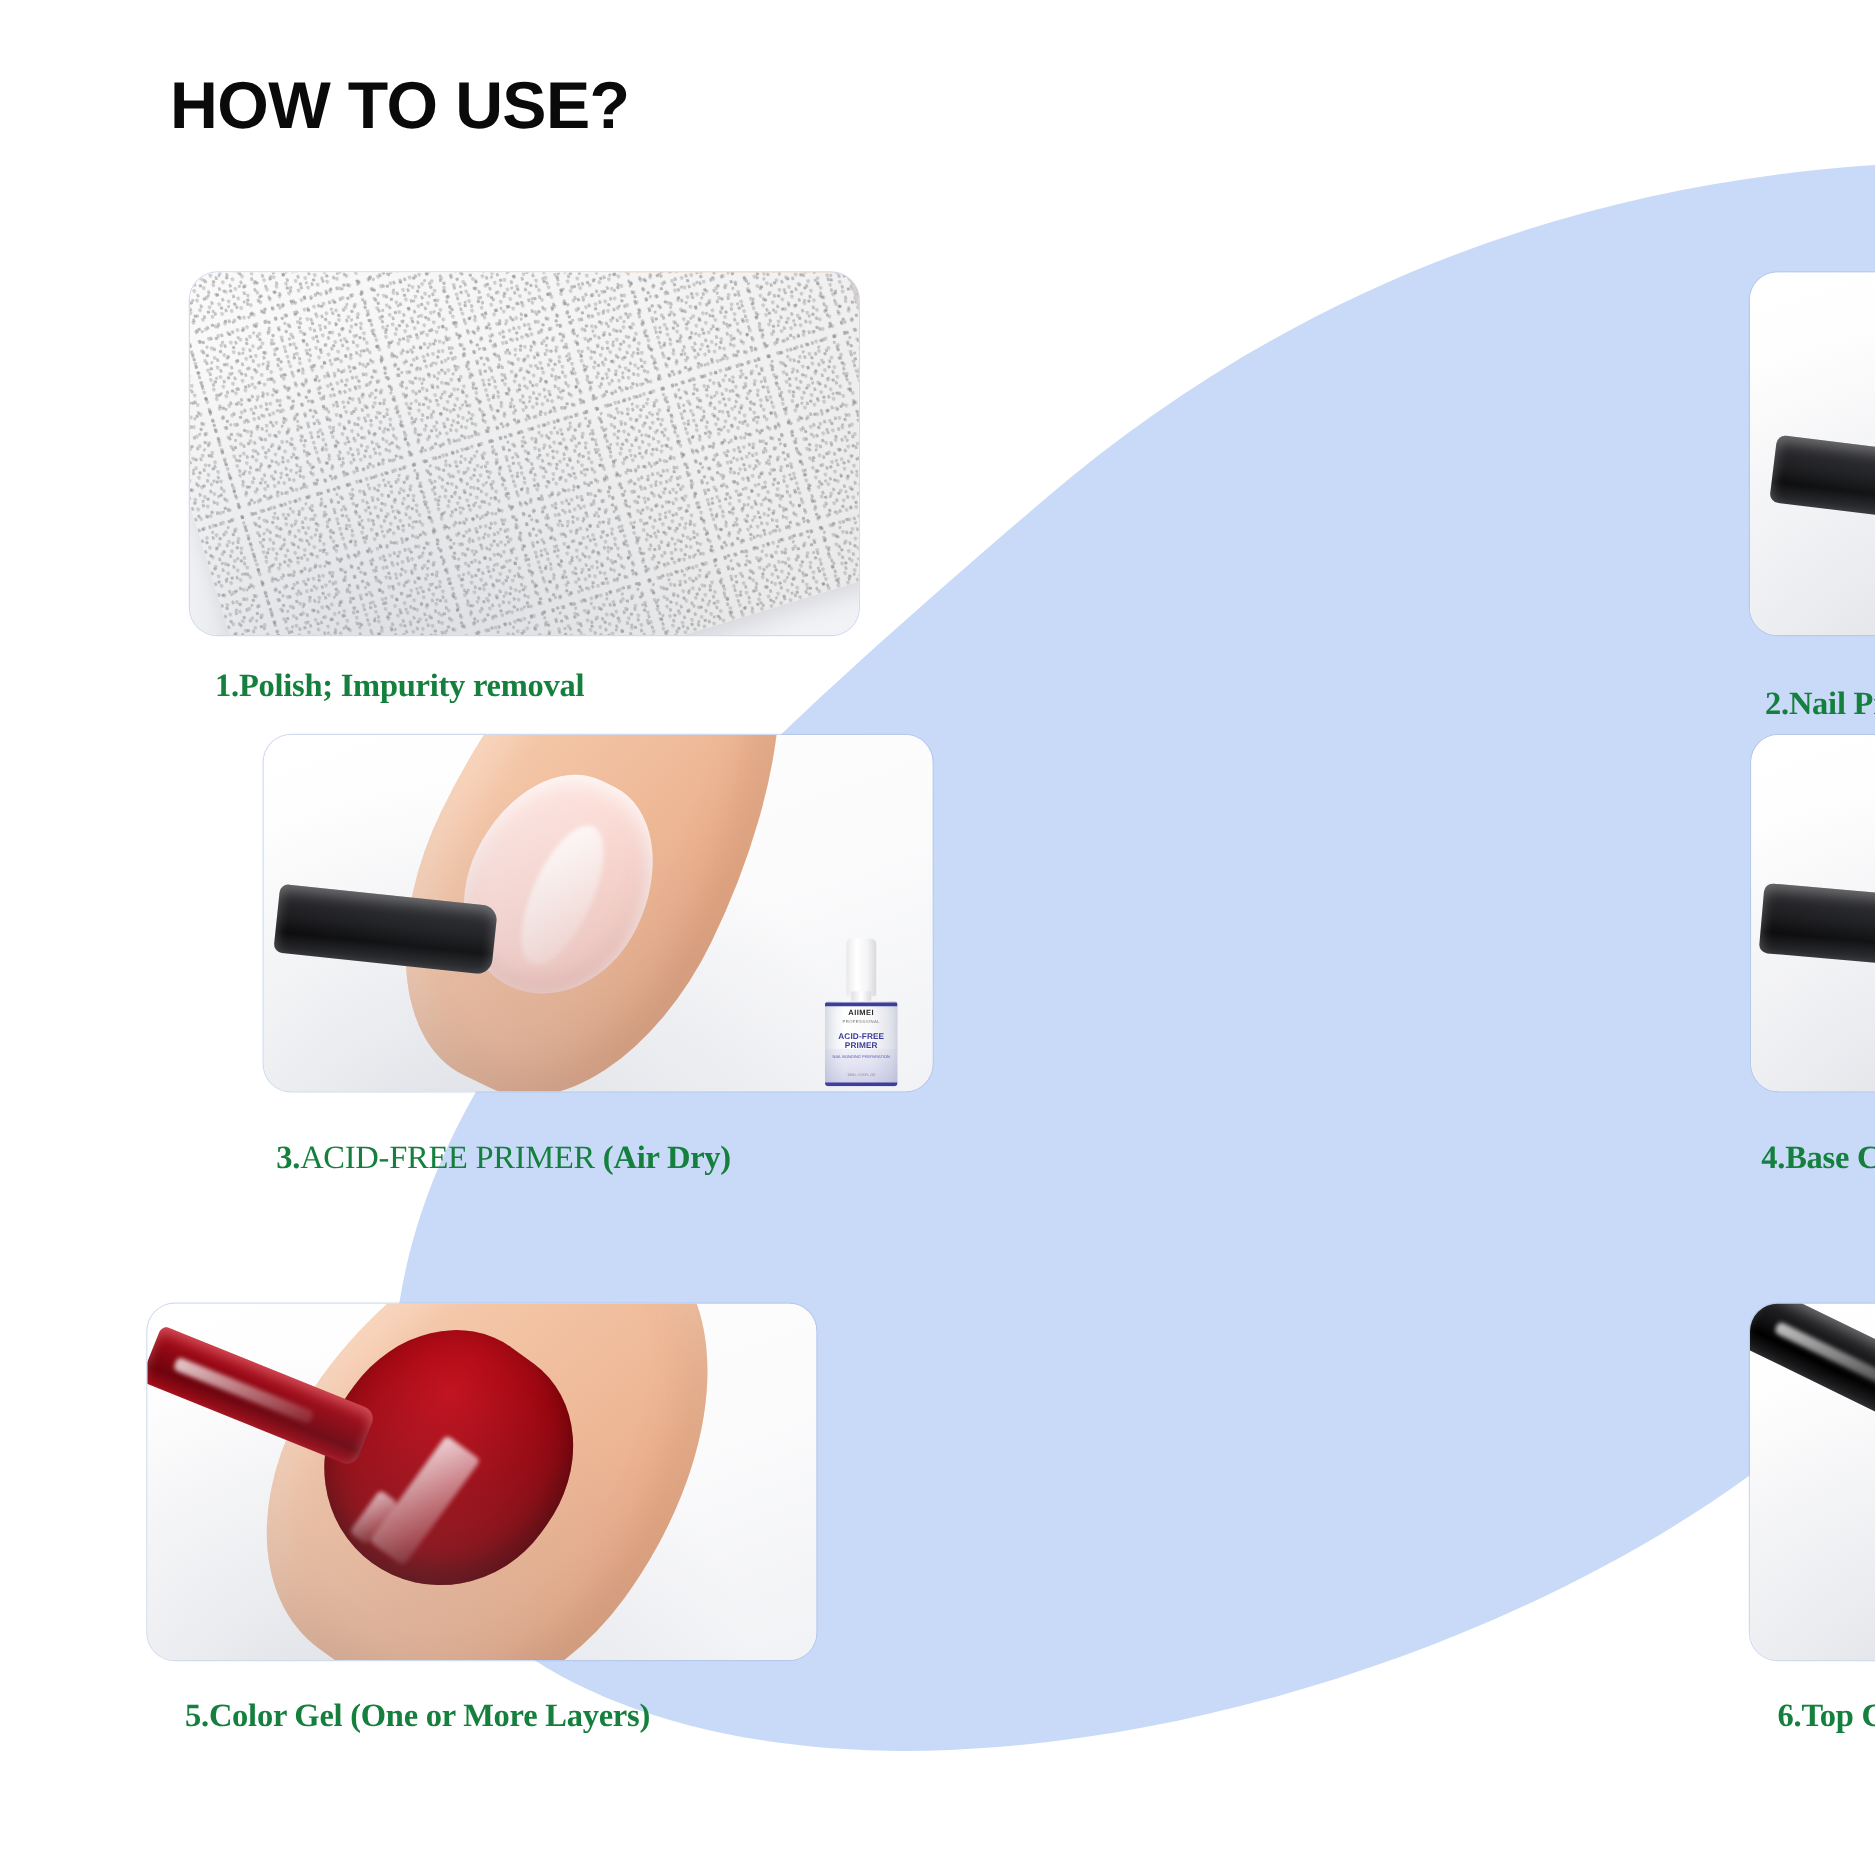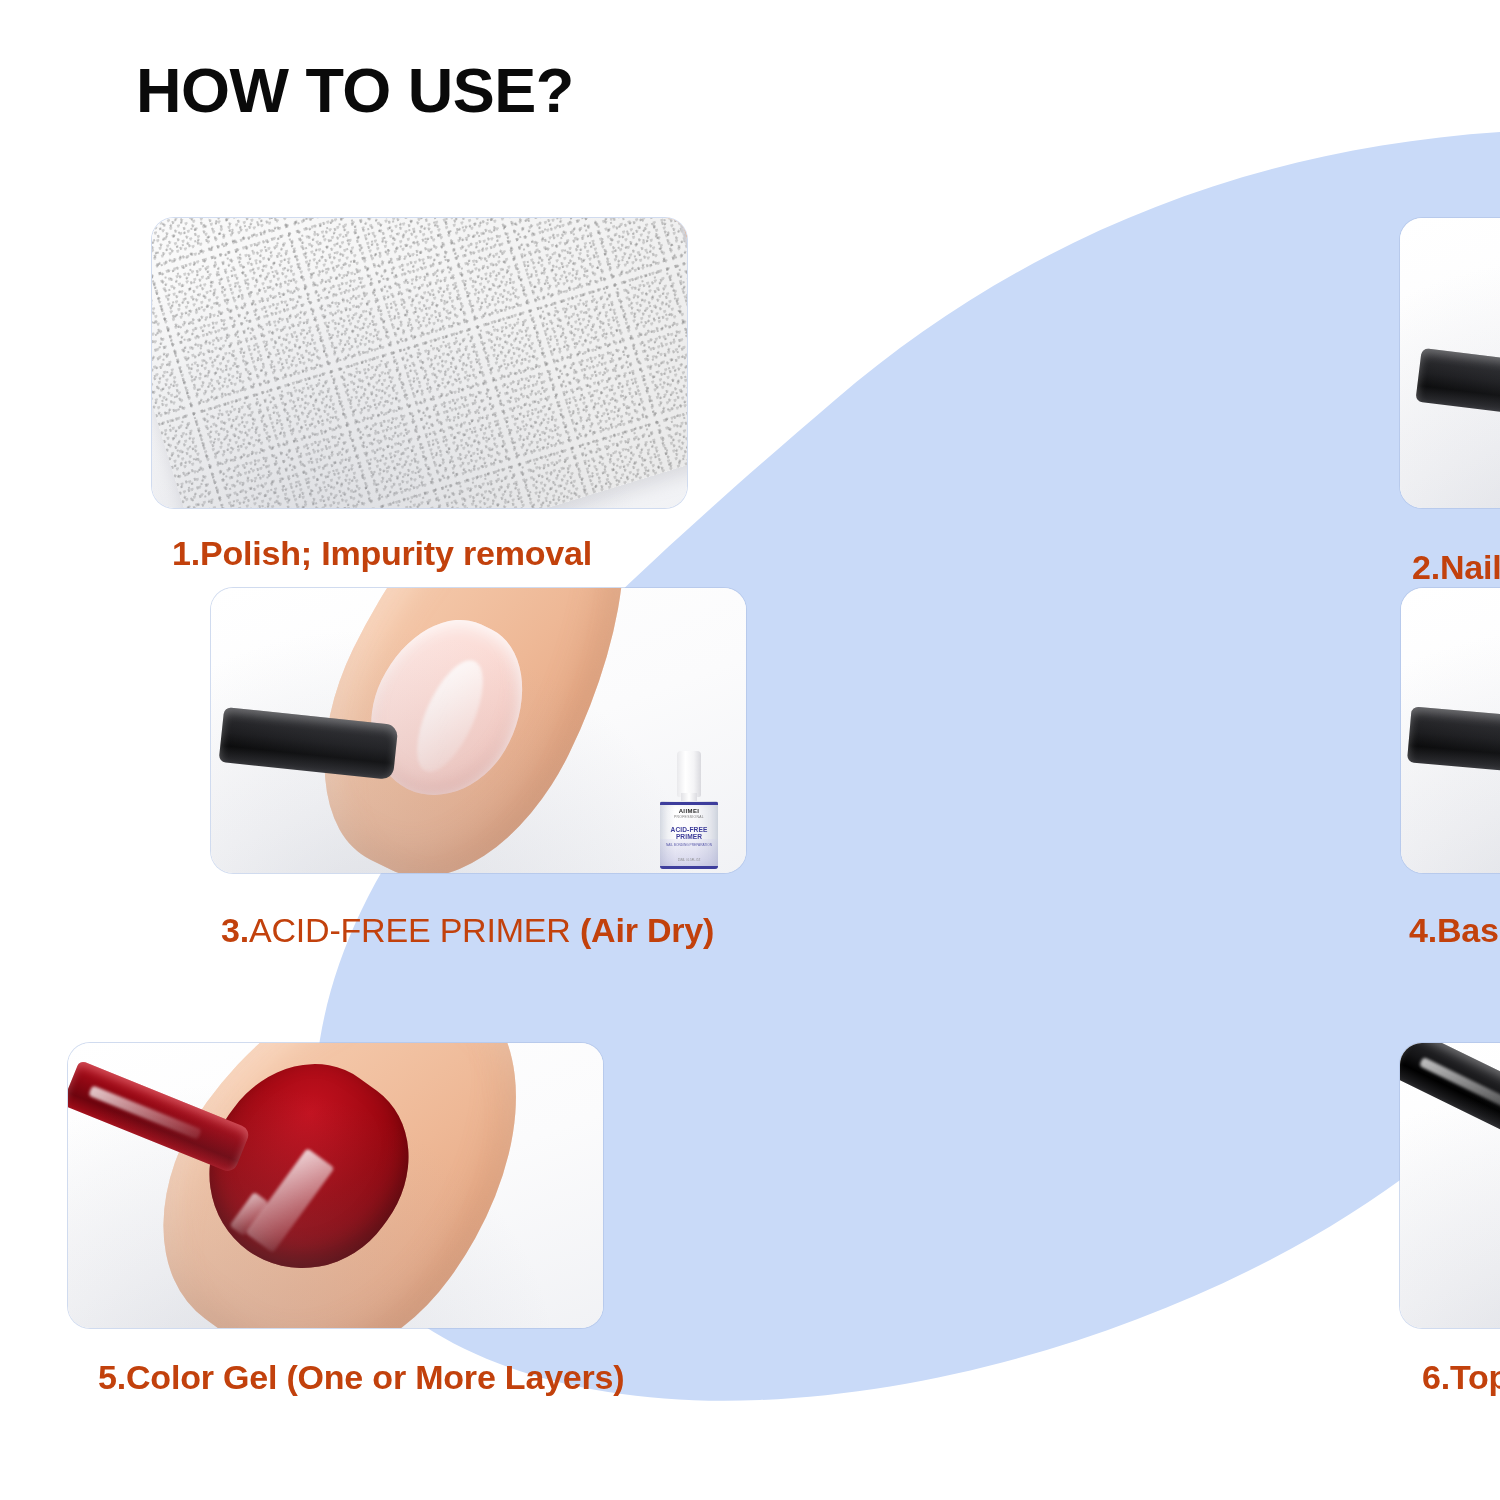--- a/index.html
+++ b/index.html
@@ -13,21 +13,21 @@
 
   
   .blob-layer{
     position:absolute; inset:0; z-index:0; pointer-events:none;
   }
   .blob-layer svg{ display:block; width:1500px; height:1500px; }
 
   
   .headings{ position:absolute; left:136px; top:58px; z-index:5; }
   .title-main{
-    font-size:63px; font-weight:bold; letter-spacing:-0.5px;
+    font-size:53px; font-weight:bold; letter-spacing:-0.5px;
     color:#0a0a0a; line-height:1.02; white-space:nowrap;
   }
   .title-sub{
     font-size:48px; font-weight:bold; letter-spacing:-0.2px;
     color:#3c3ca4; line-height:1.05; margin-top:12px; margin-left:8px;
     white-space:nowrap;
   }
 
   
   .grid{
@@ -48,25 +48,26 @@
     border-radius:22px;
     overflow:hidden;
     position:relative;
     background:#fdfdfe;
     box-shadow:0 0 0 1px rgba(170,190,225,.55);
   }
   .card.tall{ height:285px; }
 
   .caption{
     margin-top:26px;
-    font-size:34px;
+    font-size:26px;
     font-weight:bold;
-    color:#c2410c;
+    color:#15803d;
     white-space:nowrap;
     letter-spacing:-0.2px;
+    font-family:Liberation Serif, serif;
   }
   .caption .light{ font-weight:normal; }
   .cap-indent-1{ margin-left:20px; }
   .cap-indent-2{ margin-left:12px; }
   .cap-indent-3{ margin-left:10px; }
   .cap-indent-4{ margin-left:8px; }
   .cap-indent-5{ margin-left:30px; }
   .cap-indent-6{ margin-left:22px; }
   .cap-push{ margin-top:40px; }
 
@@ -287,21 +288,21 @@
           <div class="brush" style="left:8px;top:126px;width:178px;height:56px;transform:rotate(5deg);"></div>
         </div>
         <div class="photo-shadow"></div>
       </div>
       <div class="caption cap-indent-4" style="margin-top:38px;"><span>4.</span><span>Base Coat</span></div>
     </div>
   </div>
 
   <div class="row row-3">
 
-    <div class="cell cell-left" style="padding-left:68px;">
+    <div class="cell cell-left" style="padding-left:118px;">
       <div class="card tall">
         <div class="photo-bg"></div>
         <div class="scene">
           <div class="finger" style="left:130px;top:-90px;width:300px;height:420px;transform:rotate(36deg);border-radius:50% 50% 42% 42% / 58% 58% 42% 42%;"></div>
           <div class="redgel" style="left:145px;top:22px;width:190px;height:205px;transform:rotate(36deg);"></div>
           <div class="gloss" style="left:205px;top:105px;width:34px;height:105px;transform:rotate(36deg);opacity:.9;border-radius:4px;"></div>
           <div class="gloss" style="left:172px;top:150px;width:18px;height:42px;transform:rotate(36deg);opacity:.8;border-radius:4px;"></div>
           <div class="brush-red" style="left:-4px;top:50px;width:185px;height:48px;transform:rotate(22deg);"></div>
           <div class="gloss" style="left:18px;top:64px;width:118px;height:11px;transform:rotate(22deg);opacity:.85;border-radius:4px;"></div>
         </div>

